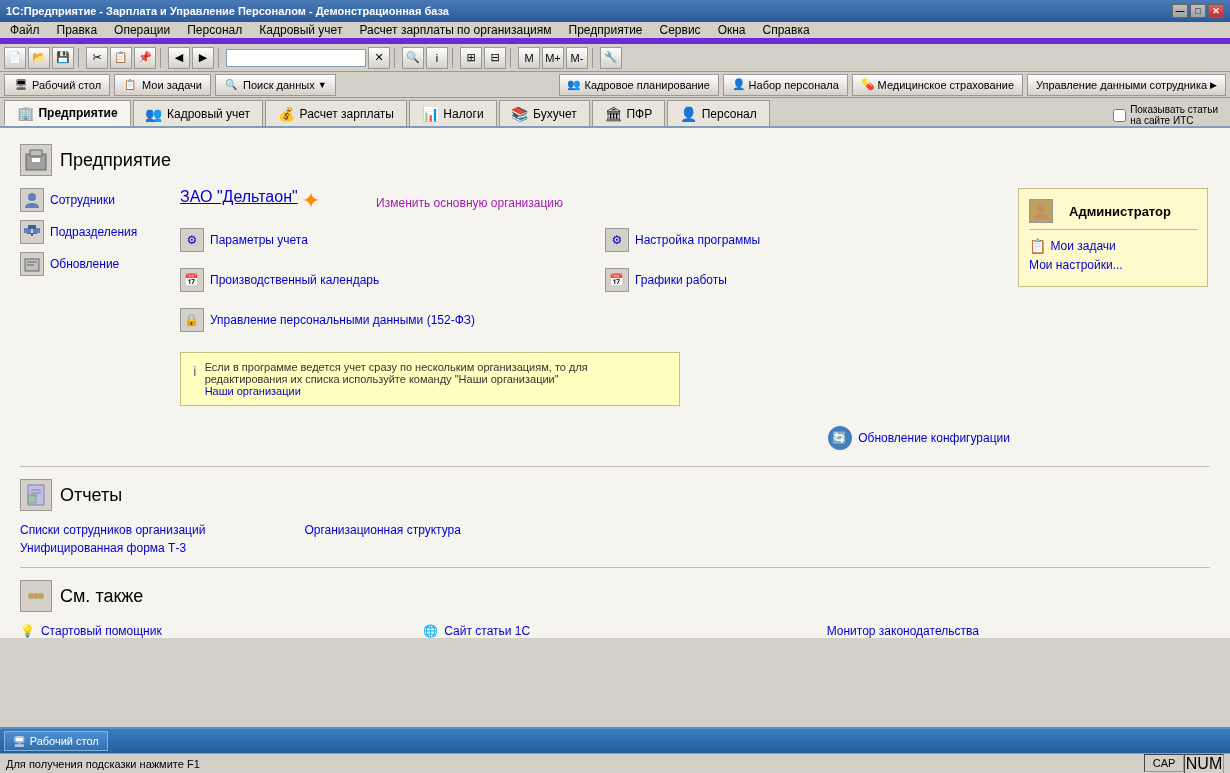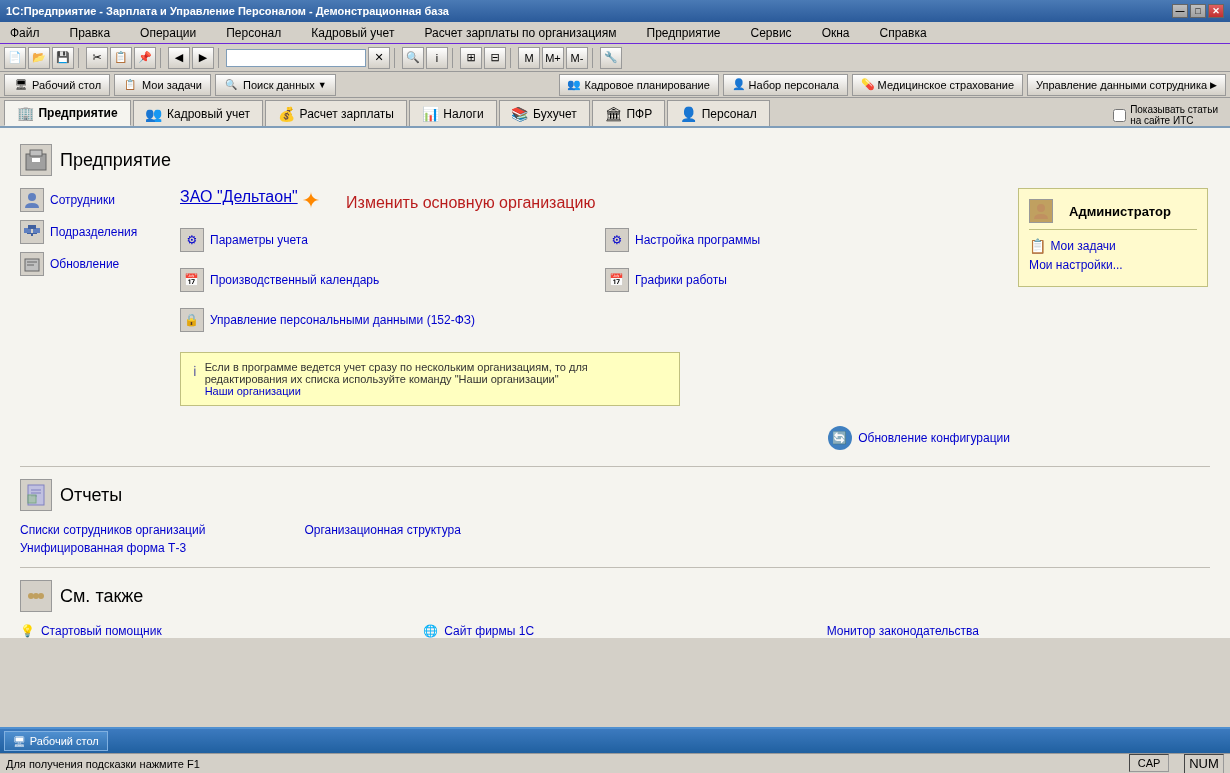--- a/index.html
+++ b/index.html
@@ -5,21 +5,21 @@
     * { box-sizing: border-box; margin: 0; padding: 0; }
     body { font-family: 'Tahoma', 'Arial', sans-serif; font-size: 12px; background: #d4d0c8; color: #000; width: 1230px; height: 773px; overflow: hidden; }
 
     
     .title-bar { background: linear-gradient(to bottom, #4a7ab5 0%, #2a5a9a 100%); color: white; height: 22px; display: flex; align-items: center; justify-content: space-between; padding: 0 6px; font-size: 11px; font-weight: bold; }
     .title-bar-controls { display: flex; gap: 2px; }
     .title-btn { width: 16px; height: 14px; background: linear-gradient(to bottom, #c0c0c0, #a0a0a0); border: 1px solid #666; font-size: 9px; display: flex; align-items: center; justify-content: center; cursor: pointer; color: #000; }
     .title-btn.close { background: linear-gradient(to bottom, #e06060, #c03030); color: white; }
 
     
-    .menu-bar { background: #d4d0c8; border-bottom: 1px solid #6d28d9; height: 22px; display: flex; align-items: center; padding: 0 4px; gap: 18px; }
+    .menu-bar { background: #d4d0c8; border-bottom: 6px solid #6d28d9; height: 22px; display: flex; align-items: center; padding: 0 4px; gap: 5px; }
     .menu-item { padding: 2px 6px; font-size: 12px; cursor: pointer; }
 
     
     .toolbar { background: #d4d0c8; border-bottom: 1px solid #999; height: 28px; display: flex; align-items: center; padding: 2px 4px; gap: 2px; }
     .tb-btn { width: 22px; height: 22px; background: linear-gradient(to bottom, #fff, #d4d0c8); border: 1px solid #999; display: flex; align-items: center; justify-content: center; cursor: pointer; font-size: 11px; }
     .tb-sep { width: 4px; height: 20px; border-left: 1px solid #999; margin: 0 2px; }
     .tb-input { width: 140px; height: 18px; border: 1px solid #7f9db9; background: white; padding: 0 2px; font-size: 11px; }
 
     
     .quick-bar { background: #d4d0c8; border-bottom: 1px solid #999; height: 26px; display: flex; align-items: center; padding: 0 4px; gap: 4px; }
@@ -50,21 +50,21 @@
     .section-left { width: 160px; padding-right: 16px; }
     .section-main { flex: 1; }
     .section-right { width: 200px; }
 
     .nav-link { display: flex; align-items: center; gap: 6px; color: #0000cc; text-decoration: none; margin-bottom: 8px; font-size: 12px; cursor: pointer; }
     .nav-icon { width: 24px; height: 24px; background: #d4d0c8; border: 1px solid #999; display: flex; align-items: center; justify-content: center; font-size: 12px; flex-shrink: 0; }
 
     .company-name { font-size: 16px; color: #0000cc; text-decoration: underline; cursor: pointer; display: inline-block; margin-bottom: 12px; position: relative; }
     .company-star { color: #ff6600; font-size: 20px; position: relative; top: -2px; }
 
-    .change-link { color: #b91c1c; text-decoration: none; font-size: 16px; cursor: pointer; margin-left: 26px; }
+    .change-link { color: #a21caf; text-decoration: none; font-size: 12px; cursor: pointer; margin-left: 56px; }
 
     .grid-2col { display: grid; grid-template-columns: 1fr 1fr; gap: 8px 20px; margin-top: 4px; }
 
     .info-box { background: #ffffc0; border: 1px solid #c0c080; padding: 8px 12px; margin: 12px 0; display: flex; gap: 8px; font-size: 11px; color: #333; max-width: 500px; }
     .info-icon { color: #6060a0; font-size: 14px; flex-shrink: 0; }
 
     
     .admin-panel { background: #fffacd; border: 1px solid #c0c080; padding: 10px; width: 190px; margin-left: 8px; }
     .admin-header { display: flex; align-items: center; gap: 16px; font-weight: bold; font-size: 13px; margin-bottom: 8px; padding-bottom: 6px; border-bottom: 1px solid #c0c080; }
     .admin-avatar { width: 24px; height: 24px; background: #c0a060; border: 1px solid #999; display: flex; align-items: center; justify-content: center; font-size: 10px; }
@@ -84,21 +84,21 @@
 
     
     .see-also { padding: 12px 20px; }
     .see-also-grid { display: grid; grid-template-columns: 1fr 1fr 1fr; gap: 4px 20px; }
 
     
     .status-bar { background: #d4d0c8; border-top: 1px solid #999; height: 20px; display: flex; align-items: center; padding: 0 6px; font-size: 11px; position: fixed; bottom: 0; width: 1230px; }
     .status-text { flex: 1; }
     .status-right { display: flex; gap: 0; }
     .status-cap { width: 40px; height: 18px; border: 1px inset #999; display: flex; align-items: center; justify-content: center; font-size: 11px; background: #d4d0c8; }
-    .status-num { width: 40px; height: 20px; border: 1px inset #999; display: flex; align-items: center; justify-content: center; font-size: 13px; background: #d4d0c8; margin-left: 15px; }
+    .status-num { width: 40px; height: 20px; border: 1px inset #999; display: flex; align-items: center; justify-content: center; font-size: 16px; background: #d4d0c8; }
 
     
     .taskbar { background: linear-gradient(to bottom, #3c7abf 0%, #2060a0 100%); height: 26px; display: flex; align-items: center; padding: 2px 4px; gap: 4px; position: fixed; bottom: 20px; width: 1230px; border-top: 2px solid #5090d0; }
     .taskbar-btn { height: 20px; background: linear-gradient(to bottom, #5090d0, #3070b0); border: 1px solid #80b0e0; padding: 0 8px; color: white; font-size: 11px; cursor: pointer; display: flex; align-items: center; gap: 4px; }
     .taskbar-icon { font-size: 10px; }
   </style>
 </head>
 <body>
 
 <div class="title-bar">
@@ -387,21 +387,21 @@
       <div>
         <a class="nav-link" style="margin-bottom:4px;">
           <span>💡</span>
           <span>Стартовый помощник</span>
         </a>
 
       </div>
       <div>
         <a class="nav-link" style="margin-bottom:4px;">
           <span>🌐</span>
-          <span>Сайт фирмы 1С</span>
+          <span>Сайт статьи 1С</span>
         </a>
 
       </div>
       <div>
         <a class="nav-link" style="margin-bottom:4px;">
           <span>Монитор законодательства</span>
         </a>
 
       </div>
     </div>

